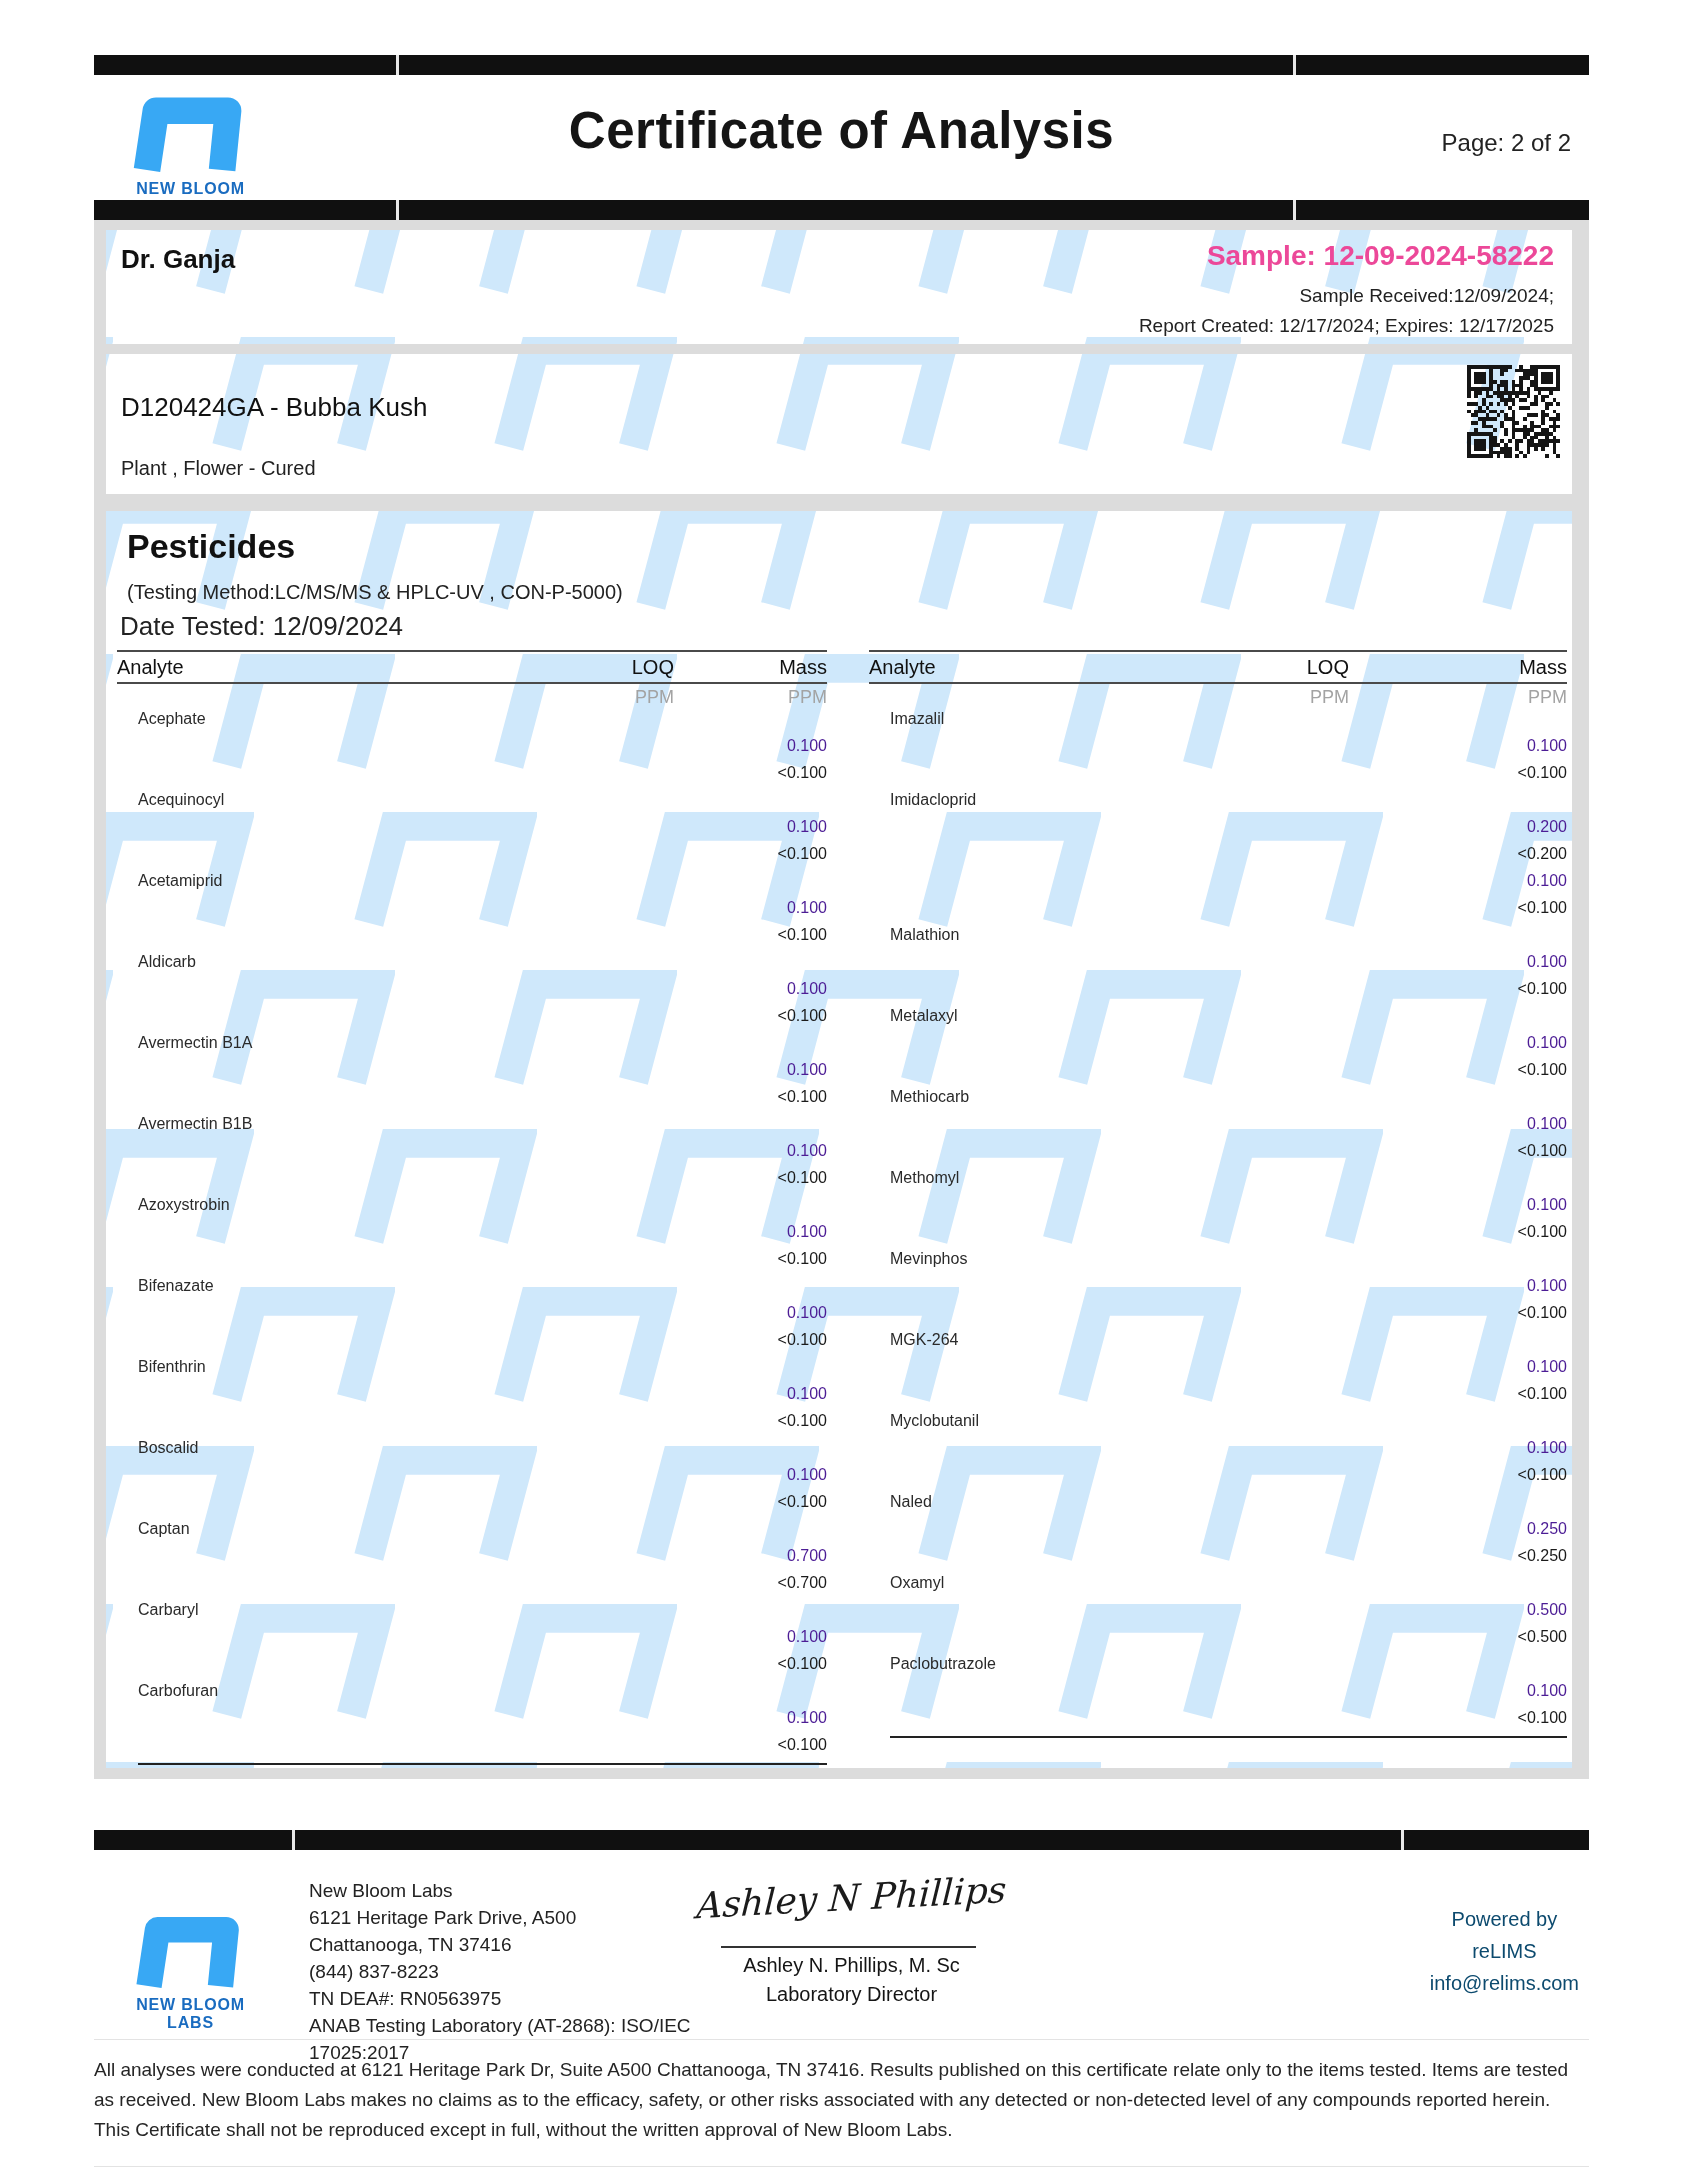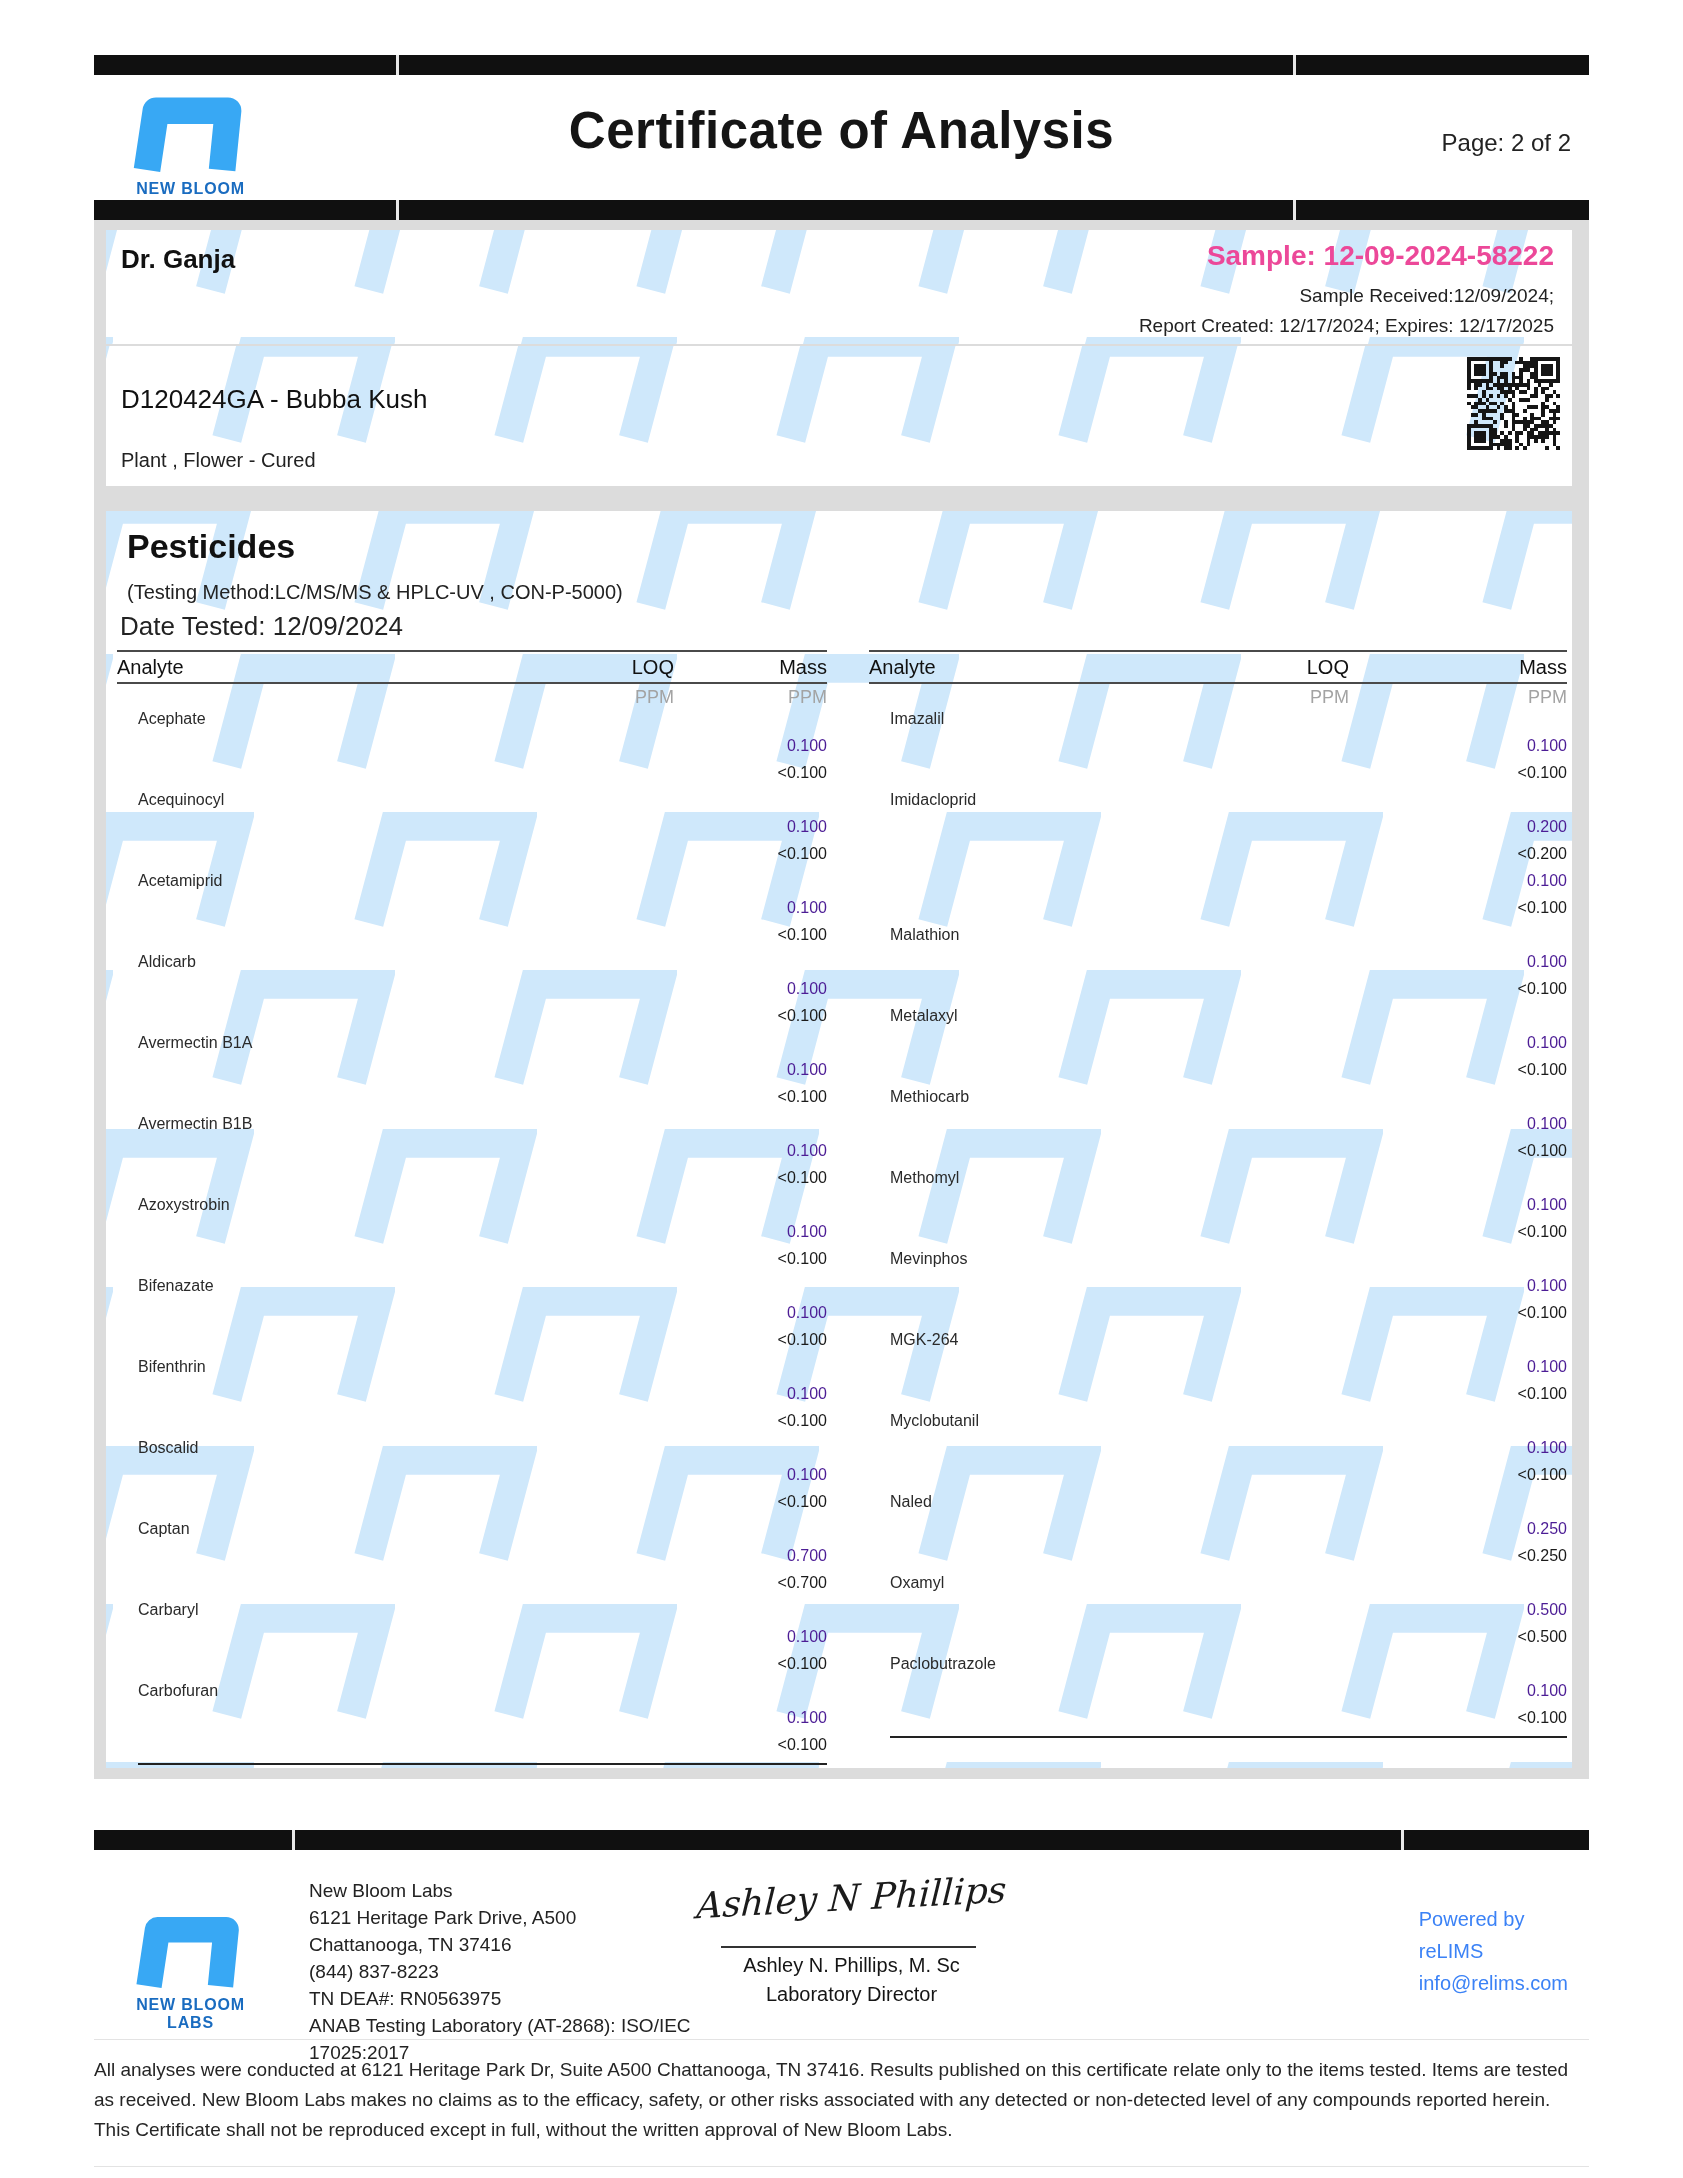--- a/index.html
+++ b/index.html
@@ -14,21 +14,21 @@
   .title{position:absolute;left:94px;width:1495px;top:101px;text-align:center;
          font-size:51px;font-weight:600;letter-spacing:0.5px;color:#151515;}
   .pageinfo{position:absolute;right:112px;top:129px;font-size:24px;color:#222;}
   .brandmark{position:absolute;}
   .brandcaption{position:absolute;font-size:16px;font-weight:700;color:#1a6cc0;letter-spacing:0.8px;}
 
   
   .backdrop{position:absolute;left:94px;top:220px;width:1495px;height:1559px;background:#dcdcdc;}
   .panel{position:absolute;left:106px;width:1466px;background:#ffffff;overflow:hidden;}
   #panel1{top:230px;height:114px;}
-  #panel2{top:346px;height:140px;}
+  #panel2{top:354px;height:140px;}
   #panel3{top:511px;height:1257px;}
   .wm-layer{position:absolute;inset:0;pointer-events:none;}
   .wm-glyph{position:absolute;}
 
   .client-name{position:absolute;left:15px;top:14px;font-size:26px;font-weight:600;color:#111;}
   .sample-id{position:absolute;right:18px;top:10px;font-size:28px;font-weight:600;color:#ec4899;}
   .sample-sub1{position:absolute;right:18px;top:55px;font-size:19px;color:#222;}
   .sample-sub2{position:absolute;right:18px;top:85px;font-size:19px;color:#222;}
 
   .sample-code{position:absolute;left:15px;top:38px;font-size:26px;font-weight:500;color:#111;}
@@ -55,21 +55,21 @@
   .tbody{border-bottom:2px solid #222;}
 
   
   .addr{position:absolute;left:309px;top:1877px;font-size:19px;line-height:27px;color:#222;}
   .sig-script{position:absolute;left:693px;top:1877px;width:317px;text-align:center;
               font-family:"DejaVu Serif", serif;font-style:italic;font-size:36px;color:#1b1b1b;
               transform:rotate(-3deg) skewX(-6deg);}
   .sig-line{position:absolute;left:721px;top:1946px;width:255px;height:0;border-top:2px solid #333;}
   .sig-name{position:absolute;left:693px;top:1954px;width:317px;text-align:center;font-size:20px;color:#151515;}
   .sig-role{position:absolute;left:693px;top:1983px;width:317px;text-align:center;font-size:20px;color:#151515;}
-  .powered{position:absolute;right:115px;top:1903px;text-align:left;font-size:20px;line-height:32px;color:#3b82f6;}
+  .powered{position:absolute;right:104px;top:1903px;text-align:center;font-size:20px;line-height:32px;color:#0c4a6e;}
   .rule-light{position:absolute;left:94px;width:1495px;height:0;border-top:1px solid #e3e3e3;}
   .disclaimer{position:absolute;left:94px;top:2055px;width:1495px;font-size:19px;line-height:30px;color:#262626;}
 </style>
 </head>
 <body>
 
 <div class="page">
 
   <div class="bar" style="top:55px;">
     <span class="gap" style="left:302px;"></span>

